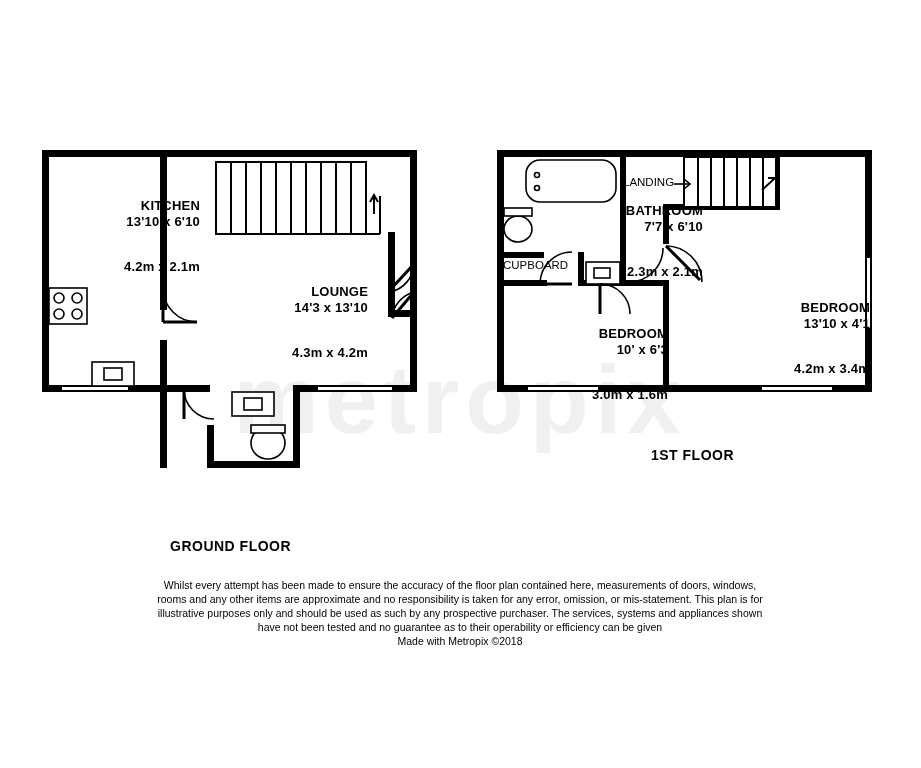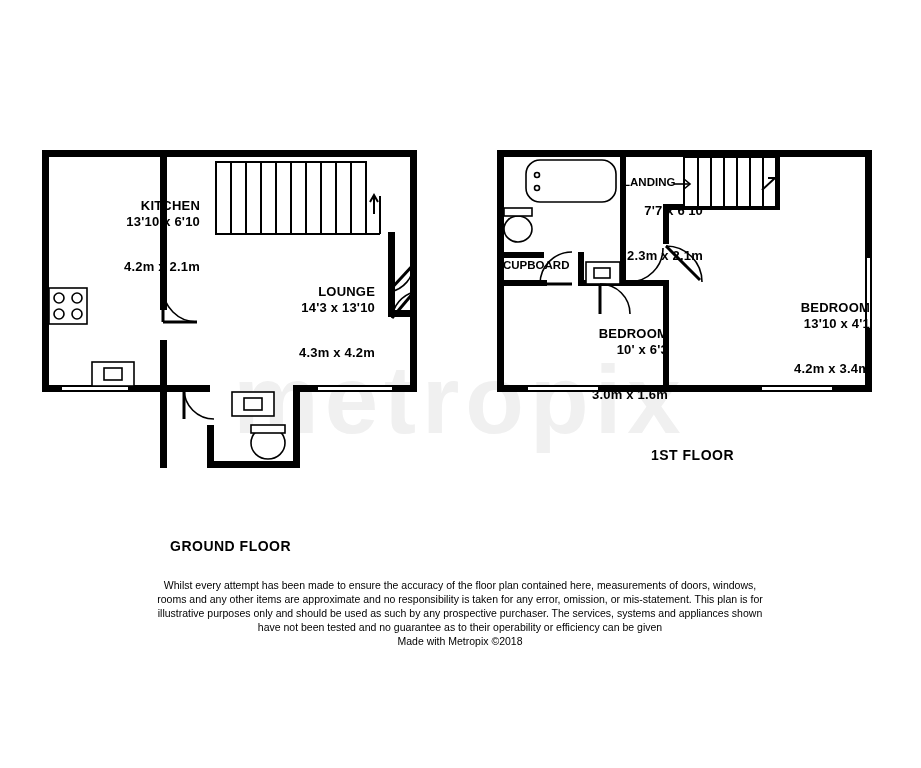--- a/index.html
+++ b/index.html
@@ -51,21 +51,21 @@
   .floor-label {
     position: absolute;
     font-size: 14px;
     font-weight: bold;
     letter-spacing: 0.5px;
     white-space: nowrap;
   }
   .small-label {
     position: absolute;
     font-size: 11.5px;
-    font-weight: bold;
+    font-weight: normal;
     white-space: nowrap;
   }
   .disclaimer {
     position: absolute;
     width: 620px;
     left: 150px;
     top: 578px;
     text-align: center;
     font-size: 10.5px;
     line-height: 14px;
@@ -177,21 +177,21 @@
           <line x1="414" y1="292" x2="392" y2="318" stroke-width="3"></line>
         </g>
       </svg>
 
       <div class="label" style="left:20px; top:198px; width:180px;">
         <span class="nm">KITCHEN</span>
         <span class="d1">13'10 x 6'10</span>
         <span class="d2">4.2m x 2.1m</span>
       </div>
 
-      <div class="label" style="left:215px; top:284px; width:160px;">
+      <div class="label" style="left:208px; top:284px; width:160px;">
         <span class="nm">LOUNGE</span>
         <span class="d1">14'3 x 13'10</span>
         <span class="d2">4.3m x 4.2m</span>
       </div>
 
       <div class="floor-label" style="left:170px; top:522px;margin-top:16px;">GROUND FLOOR</div>
     </div>
 
     <div>
 
@@ -264,20 +264,21 @@
         <g stroke="#000" stroke-width="1.6" fill="none">
           <line x1="674" y1="184" x2="690" y2="184"></line>
           <path d="M684 179 L690 184 L684 189"></path>
         </g>
       </svg>
 
       <div class="small-label" style="left:623px; top:176px;">LANDING</div>
       <div class="small-label" style="left:503px; top:259px;">CUPBOARD</div>
 
       <div class="label" style="left:513px; top:203px; width:190px;">
+        <span class="nm">BATHROOM</span>
         <span class="d1">7'7 x 6'10</span>
         <span class="d2">2.3m x 2.1m</span>
       </div>
 
       <div class="label" style="left:508px; top:326px; width:160px;">
         <span class="nm">BEDROOM</span>
         <span class="d1">10' x 6'3</span>
         <span class="d2">3.0m x 1.6m</span>
       </div>
 

